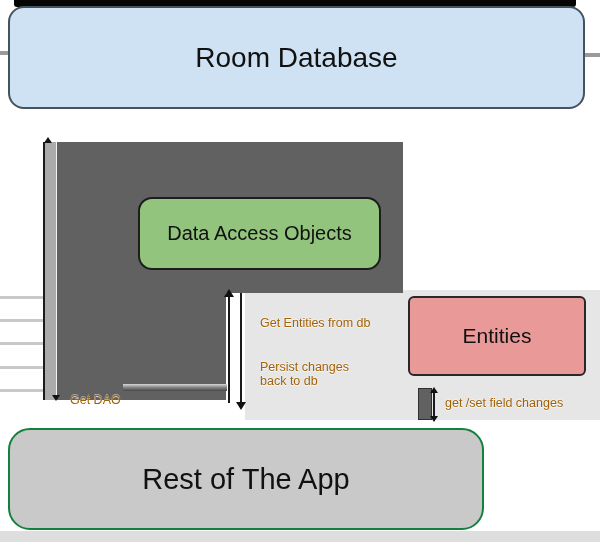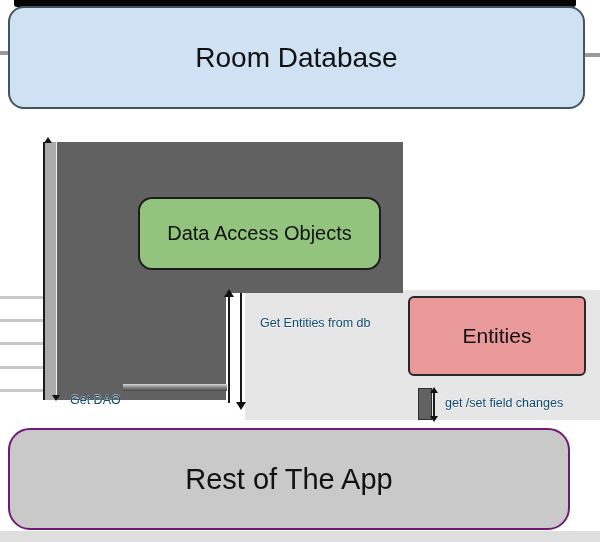--- a/index.html
+++ b/index.html
@@ -25,33 +25,33 @@
 
   
   .node{box-sizing:border-box; display:flex; align-items:center; justify-content:center;
         text-align:center; color:#111; z-index:4;}
   .node-room{left:8px; top:6px; width:577px; height:103px; background:#cfe2f3;
         border:2px solid #44535e; border-radius:16px; font-size:28px;}
   .node-dao{left:138px; top:197px; width:243px; height:73px; background:#93c47d;
         border:2px solid #1d1d1d; border-radius:14px; font-size:20px;}
   .node-entities{left:408px; top:296px; width:178px; height:80px; background:#ea9999;
         border:2px solid #282828; border-radius:6px; font-size:21px;}
-  .node-rest{left:8px; top:428px; width:562px; height:102px; background:#c9c9c9;
-        border:2px solid #701a75; border-radius:22px; font-size:29px;}
+  .node-rest{left:8px; top:428px; width:476px; height:102px; background:#c9c9c9;
+        border:2px solid #15803d; border-radius:22px; font-size:29px;}
 
   
   .aline{width:2px; background:#1a1a1a; z-index:5;}
   .tri{width:0; height:0; z-index:5;}
   .tri-up{border-left:5px solid transparent; border-right:5px solid transparent; border-bottom:8px solid #111;}
   .tri-down{border-left:5px solid transparent; border-right:5px solid transparent; border-top:8px solid #111;}
   .tri-up.small{border-left-width:4px; border-right-width:4px; border-bottom-width:6px;}
   .tri-down.small{border-left-width:4px; border-right-width:4px; border-top-width:6px;}
 
   
-  .lbl{font-size:12.5px; color:#0c4a6e; z-index:6; white-space:nowrap;
+  .lbl{font-size:12.5px; color:#a16207; z-index:6; white-space:nowrap;
        text-shadow:0 1px 0 rgba(255,255,255,.75), 0 -1px 0 rgba(255,255,255,.45);}
   .lbl-wrap{white-space:normal; width:112px; line-height:1.15;}
 
   
   .dao-beam{left:123px; top:384px; width:104px; height:7px; z-index:5;
        background:linear-gradient(#d9d9d9, #8b8b8b 45%, #474747);}
   .getset-shaft{left:418px; top:388px; width:12px; height:30px; background:#616161;
        border:1px solid #303030; z-index:5;}
 
   .tick{background:#9a9a9a; z-index:3;}
@@ -101,20 +101,21 @@
 
   <div class="abs aline" style="left:228px;top:296px;height:107px"></div>
   <div class="abs tri tri-up" style="left:224px;top:289px"></div>
   <div class="abs aline" style="left:240px;top:293px;height:110px"></div>
   <div class="abs tri tri-down" style="left:236px;top:402px"></div>
 
   <div class="abs dao-beam"></div>
   <div class="abs lbl" style="left:70px;top:393px">Get DAO</div>
 
   <div class="abs lbl" style="left:260px;top:316px">Get Entities from db</div>
+  <div class="abs lbl lbl-wrap" style="left:260px;top:360px">Persist changes back to db</div>
 
   <div class="abs getset-shaft"></div>
   <div class="abs aline" style="left:433px;top:392px;height:25px;width:1.5px"></div>
   <div class="abs tri tri-up small" style="left:430px;top:387px"></div>
   <div class="abs tri tri-down small" style="left:430px;top:416px"></div>
   <div class="abs lbl" style="left:445px;top:396px">get /set field changes</div>
 
 </div>
 
 </body></html>

